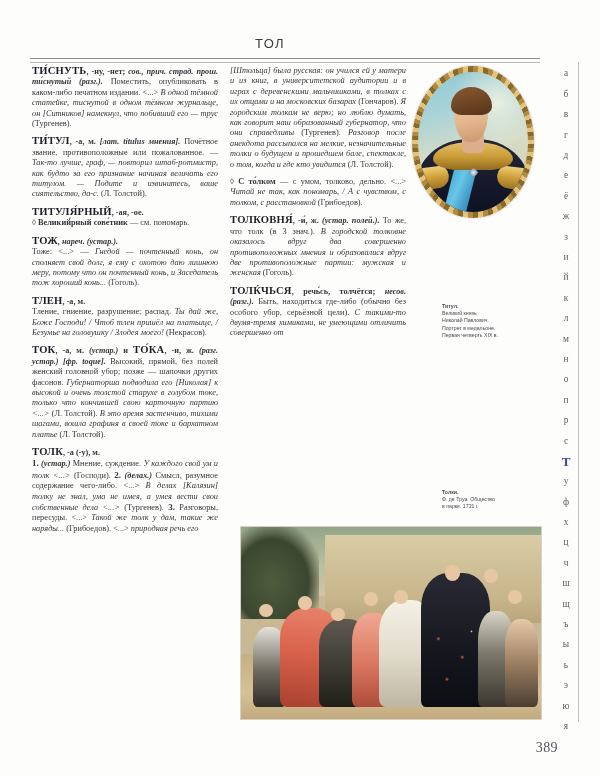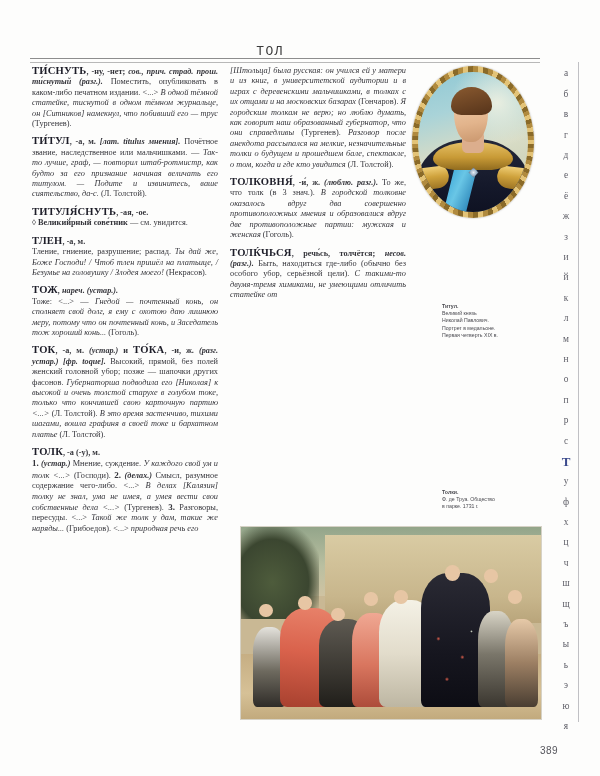--- a/index.html
+++ b/index.html
@@ -18,25 +18,25 @@
 
   .page {
     position: absolute;
     inset: 0;
     background: #fdfdfc;
   }
 
   
   .running-head {
     position: absolute;
-    top: 44px;
+    top: 36px;
     left: 0;
     width: 540px;
     text-align: center;
-    font-family: Liberation Mono, monospace;
+    font-family: Liberation Sans, sans-serif;
     font-size: 13px;
     letter-spacing: 1.4px;
     color: #3a3a3a;
   }
   .head-rule {
     position: absolute;
     top: 58px;
     left: 30px;
     width: 510px;
     height: 3px;
@@ -288,22 +288,22 @@
     font-weight: bold;
     font-size: 13px;
     color: #3b4a8c;
   }
 
   
   .folio {
     position: absolute;
     right: 42px;
     bottom: 20px;
-    font-family: Liberation Sans, sans-serif;
-    font-size: 10px;
+    font-family: Liberation Serif, serif;
+    font-size: 14px;
     color: #55555c;
     letter-spacing: .4px;
   }
 </style>
 </head>
 <body>
 
 <div class="page">
 
   <div class="running-head">ТОЛ</div>
@@ -311,36 +311,36 @@
 
   <div class="col col-left">
 
     <div class="entry">
       <span class="hw">ТИ́СНУТЬ</span><span class="gram">, -ну, -нет; </span><span class="gram-i">сов., прич. страд. прош. ти́снутый (разг.).</span>
       <span>Поместить, опубликовать в каком-либо печатном издании. &lt;...&gt; </span><span class="it">В одной тёмной статейке, тиснутой в одном тёмном журнальце, он [Ситников] намекнул, что побивший его — трус</span><span> (Тургенев).</span>
     </div>
 
     <div class="entry">
       <span class="hw">ТИ́ТУЛ</span><span class="gram">, -а, м. </span><span class="gram-i">[лат. titulus мнения].</span>
-      <span>Почётное звание, наследственное или мальчишками. — </span><span class="it">Так-то лучше, граф, — повторил штаб-ротмистр, как будто за его признание начиная величать его титулом. — Подите и извинитесь, ваше сиятельство, да-с.</span><span> (Л. Толстой).</span>
-    </div>
-
-    <div class="entry">
-      <span class="hw">ТИТУЛЯ́СНУТЬ</span><span class="gram">, -ая, -ое.</span><br>
-      <span class="lozenge">◊ </span><span class="bold">Великий́рный сове́тник</span><span> — см. увидится.</span>
+      <span>Почётное звание, противоположные или пожалованное. — </span><span class="it">Так-то лучше, граф, — повторил штаб-ротмистр, как будто за его признание начиная величать его титулом. — Подите и извинитесь, ваше сиятельство, да-с.</span><span> (Л. Толстой).</span>
+    </div>
+
+    <div class="entry">
+      <span class="hw">ТИТУЛЯ́РНЫЙ</span><span class="gram">, -ая, -ое.</span><br>
+      <span class="lozenge">◊ </span><span class="bold">Великий́рный сове́тник</span><span> — см. пономарь.</span>
+    </div>
+
+    <div class="entry">
+      <span class="hw">ТОЖ</span><span class="gram-i">, нареч. (устар.).</span><br>
+      <span>Тоже: &lt;...&gt; — </span><span class="it">Гнедой — почтенный конь, он сполняет свой долг, я ему с охотою даю лишнюю меру, потому что он почтенный конь, и Заседатель тож хороший конь...</span><span> (Гоголь).</span>
     </div>
 
     <div class="entry">
       <span class="hw">ТЛЕН</span><span class="gram">, -а, м.</span><br>
       <span>Тление, гниение, разрушение; распад. </span><span class="it">Ты дай же, Боже Господи! / Чтоб тлен пришёл на платьице, / Безумье на головушку / Злодея моего!</span><span> (Некрасов).</span>
-    </div>
-
-    <div class="entry">
-      <span class="hw">ТОЖ</span><span class="gram-i">, нареч. (устар.).</span><br>
-      <span>Тоже: &lt;...&gt; — </span><span class="it">Гнедой — почтенный конь, он сполняет свой долг, я ему с охотою даю лишнюю меру, потому что он почтенный конь, и Заседатель тож хороший конь...</span><span> (Гоголь).</span>
     </div>
 
     <div class="entry">
       <span class="hw">ТОК</span><span class="gram">, -а, м. </span><span class="gram-i">(устар.)</span><span class="gram"> и </span><span class="hw">ТО́КА</span><span class="gram">, -и, ж. </span><span class="gram-i">(разг. устар.) [фр. toque].</span>
       <span>Высокий, прямой, без полей женский головной убор; позже — шапочки других фасонов. </span><span class="it">Губернаторша подводила его [Николая] к высокой и очень толстой старухе в голубом токе, только что кончившей свою карточную партию &lt;...&gt;</span><span> (Л. Толстой). </span><span class="it">В это время застенчиво, тихими шагами, вошла графиня в своей токе и бархатном платье</span><span> (Л. Толстой).</span>
     </div>
 
     <div class="entry">
       <span class="hw">ТОЛК</span><span class="gram">, -а (-у), м.</span><br>
       <span class="sense-num">1.</span><span class="gram-i"> (устар.) </span><span>Мнение, суждение. </span><span class="it">У каждого свой ум и толк &lt;...&gt;</span><span> (Господи).</span>
@@ -349,29 +349,32 @@
     </div>
 
   </div>
 
   <div class="col col-mid">
 
     <div class="entry">
       <span class="it">[Штольца] была русская: он учился ей у матери и из книг, в университетской аудитории и в играх с деревенскими мальчишками, в толках с их отцами и на московских базарах</span><span> (Гончаров). </span><span class="it">Я городским толкам не верю; но люблю думать, как говорит наш образованный губернатор, что они справедливы</span><span> (Тургенев). </span><span class="it">Разговор после анекдота рассыпался на мелкие, незначительные толки о будущем и прошедшем бале, спектакле, о том, когда и где кто увидится</span><span> (Л. Толстой).</span>
     </div>
 
-
-    <div class="entry">
-      <span class="hw">ТОЛКОВНЯ́</span><span class="gram">, -и́, ж. </span><span class="gram-i">(люблю. разг.).</span>
+    <div class="entry">
+      <span class="lozenge">◊ </span><span class="bold">С то́лком</span><span> — с умом, толково, дельно. &lt;...&gt; </span><span class="it">Читай не так, как пономарь, / А с чувством, с толком, с расстановкой</span><span> (Грибоедов).</span>
+    </div>
+
+    <div class="entry">
+      <span class="hw">ТОЛКОВНЯ́</span><span class="gram">, -и́, ж. </span><span class="gram-i">(устар. полей.).</span>
       <span>То же, что толк (в 3 знач.). </span><span class="it">В городской толковне оказалось вдруг два совершенно противоположных мнения и образовалися вдруг две противоположные партии: мужская и женская</span><span> (Гоголь).</span>
     </div>
 
     <div class="entry">
       <span class="hw">ТОЛЌЧЬСЯ</span><span class="gram">, речь́сь, толчётся; </span><span class="gram-i">несов. (разг.).</span>
-      <span>Быть, находиться где-либо (обычно без особого убор, серьёзной цели). </span><span class="it">С такими-то двумя-тремя химиками, не умеющими отличить статейке от</span>
+      <span>Быть, находиться где-либо (обычно без особого убор, серьёзной цели). </span><span class="it">С такими-то двумя-тремя химиками, не умеющими отличить совершенно от</span>
     </div>
 
   </div>
 
   <div class="fig fig-portrait">
     <div class="oval-frame">
       <div class="oval-inner">
         <div class="p-sky"></div>
         <div class="p-body"></div>
         <div class="p-sash"></div>

